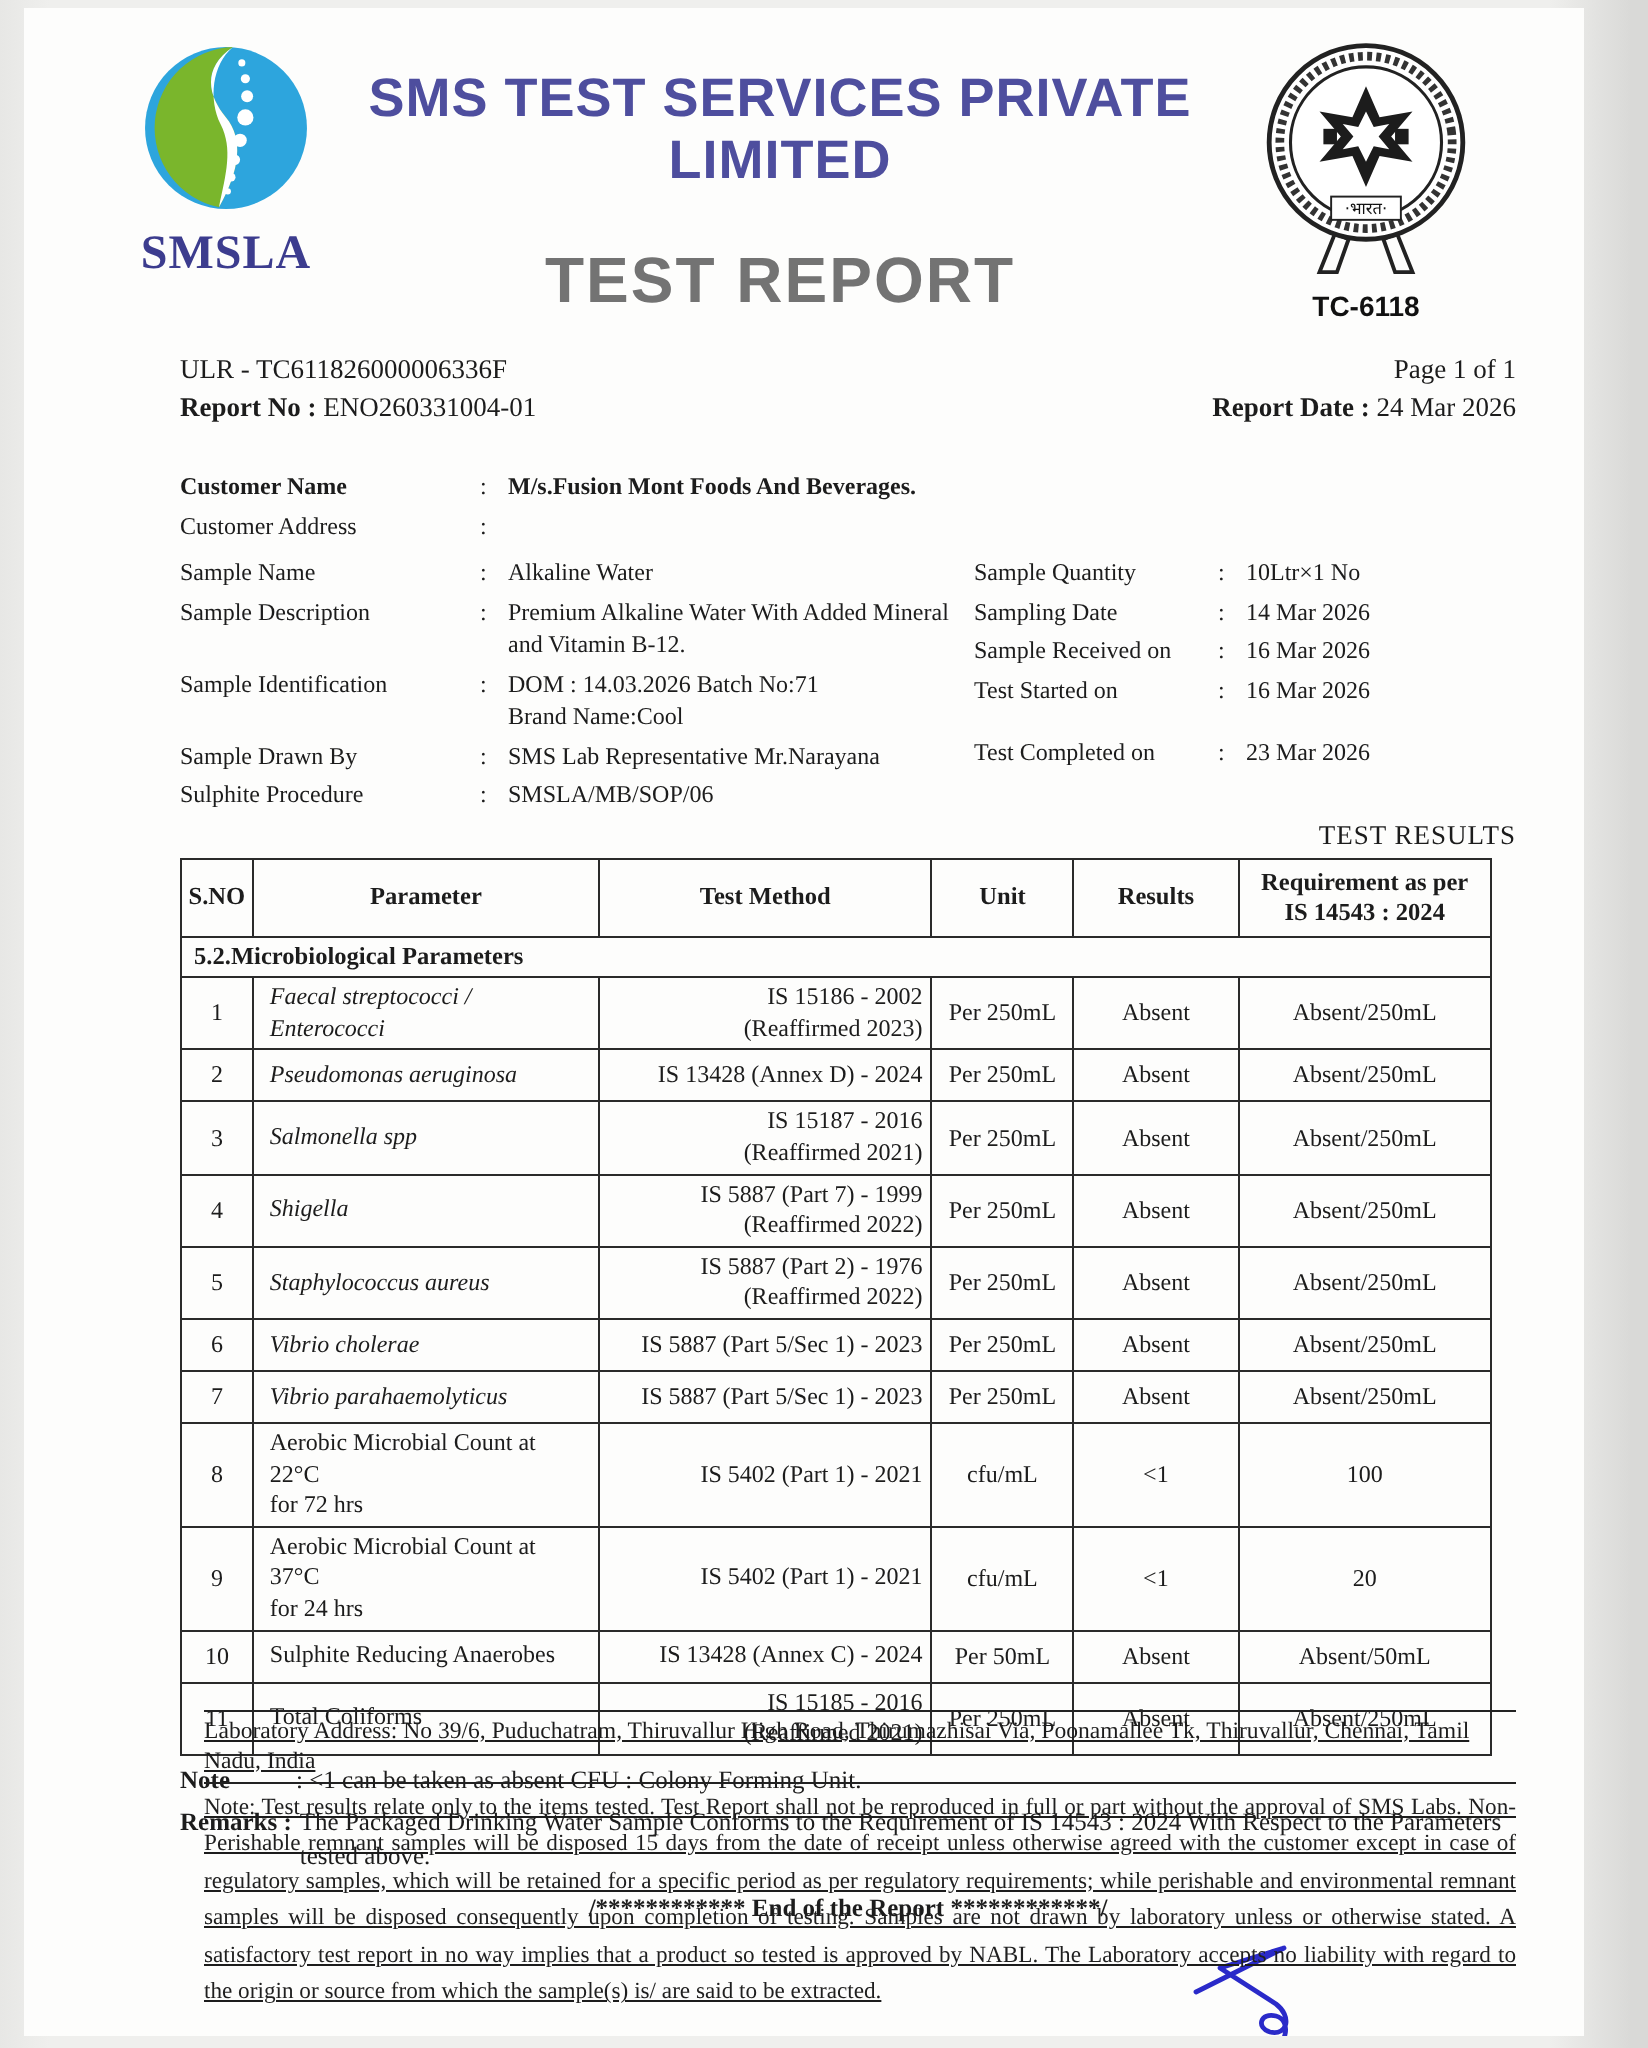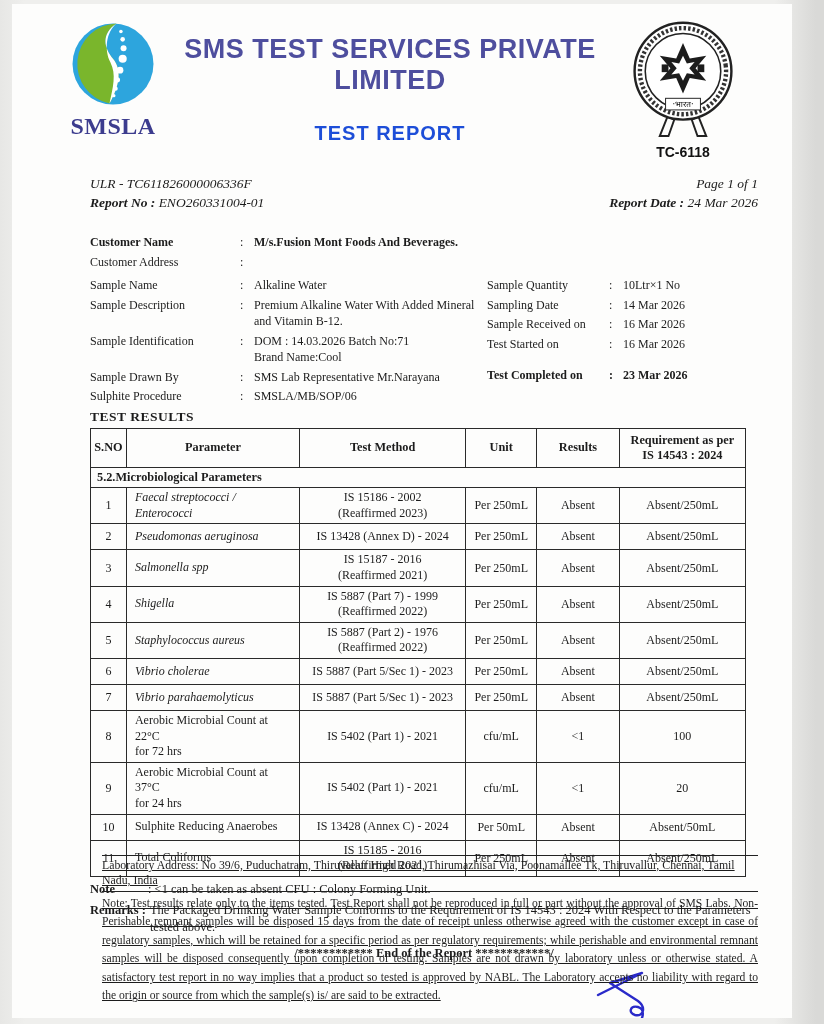--- a/index.html
+++ b/index.html
@@ -17,46 +17,46 @@
     background:#fdfdfc;
     padding:10px 34px 0 78px;
     overflow:hidden;
   }
   
   .hdr { display:flex; align-items:flex-start; margin-left:-36px; }
   .logo-wrap { width:118px; text-align:center; padding-top:6px; }
   .logo-text { font-weight:bold; font-size:24px; letter-spacing:0.5px; color:#3c3c8e; line-height:1; margin-top:2px; }
   .hdr-center { flex:1; text-align:center; padding-top:20px; }
   .company-title { font-family:"Liberation Sans", sans-serif; font-weight:bold; font-size:27px; color:#4e4e9e; letter-spacing:0.5px; }
-  .report-title { font-family:"Liberation Sans", sans-serif; font-weight:bold; font-size:20px; color:#1d4ed8; margin-top:26px; letter-spacing:1px; }
+  .report-title { font-family:"Liberation Sans", sans-serif; font-weight:bold; font-size:32px; color:#737373; margin-top:26px; letter-spacing:1px; }
   .seal-wrap { width:150px; text-align:center; padding-top:2px; }
   .seal-code { font-family:"Liberation Sans", sans-serif; font-weight:bold; font-size:14px; color:#111; margin-top:2px; }
   
-  .meta { display:flex; justify-content:space-between; margin-top:14px; font-size:13.5px;font-style:italic; }
+  .meta { display:flex; justify-content:space-between; margin-top:14px; font-size:13.5px; }
   .meta .b { font-weight:bold; }
   .meta-right { text-align:right; }
   .meta div { line-height:19px; }
   
   .info { margin-top:22px; font-size:12px; }
   .info-row { display:grid; grid-template-columns:150px 14px 1fr; line-height:16.5px; margin-bottom:3px; }
   .info-row .val { white-space:pre-line; }
   .info-row.bold .lbl, .info-row.bold .val { font-weight:bold; }
   .two-col { position:relative; margin-top:7px; }
   .col-left { width:400px; }
   .col-right { position:absolute; left:397px; top:0; width:285px; }
   .col-right .info-row { grid-template-columns:122px 14px 1fr; }
-  .col-right .info-row:last-child { margin-top:15px;font-weight:bold; }
-  
-  .results-title { text-align:left; font-weight:bold; font-size:13.5px; margin-top:4px; letter-spacing:0.5px; }
+  .col-right .info-row:last-child { margin-top:15px; }
+  
+  .results-title { text-align:right; font-weight:normal; font-size:13.5px; margin-top:4px; letter-spacing:0.5px; }
   table { border-collapse:collapse; width:656px; margin-top:3px; font-size:12px; }
   th,td { border:1px solid #2a2a2a; padding:2px 4px; text-align:center; vertical-align:middle; }
   th { font-weight:bold; font-size:12.3px; white-space:pre-line; line-height:1.25; padding:4px 2px; }
   td.param { text-align:left; padding-left:8px; white-space:pre-line; line-height:1.3; }
   td.param.it { font-style:italic; }
-  td.method { white-space:pre-line; line-height:1.3; }
+  td.method { white-space:pre-line; line-height:1.3;text-align:right; }
   tr.section td { text-align:left; font-weight:bold; padding:2px 6px; font-size:12.3px; }
   tbody tr { height:26px; }
   
   .note-line { font-size:12.5px; margin-top:4px; line-height:17px; display:flex; }
   .note-line .nl { font-weight:bold; width:58px; flex:none; }
   .note-line.remarks .nl { width:auto; margin-right:4px; }
   .end-line { text-align:center; font-size:12.5px; font-weight:bold; margin-top:10px; }
   
   .sig-block { margin-top:6px; margin-left:370px; width:330px; text-align:center; color:#2a2ac9; }
   .sig-svg { display:block; margin:0 auto -26px 120px; }

